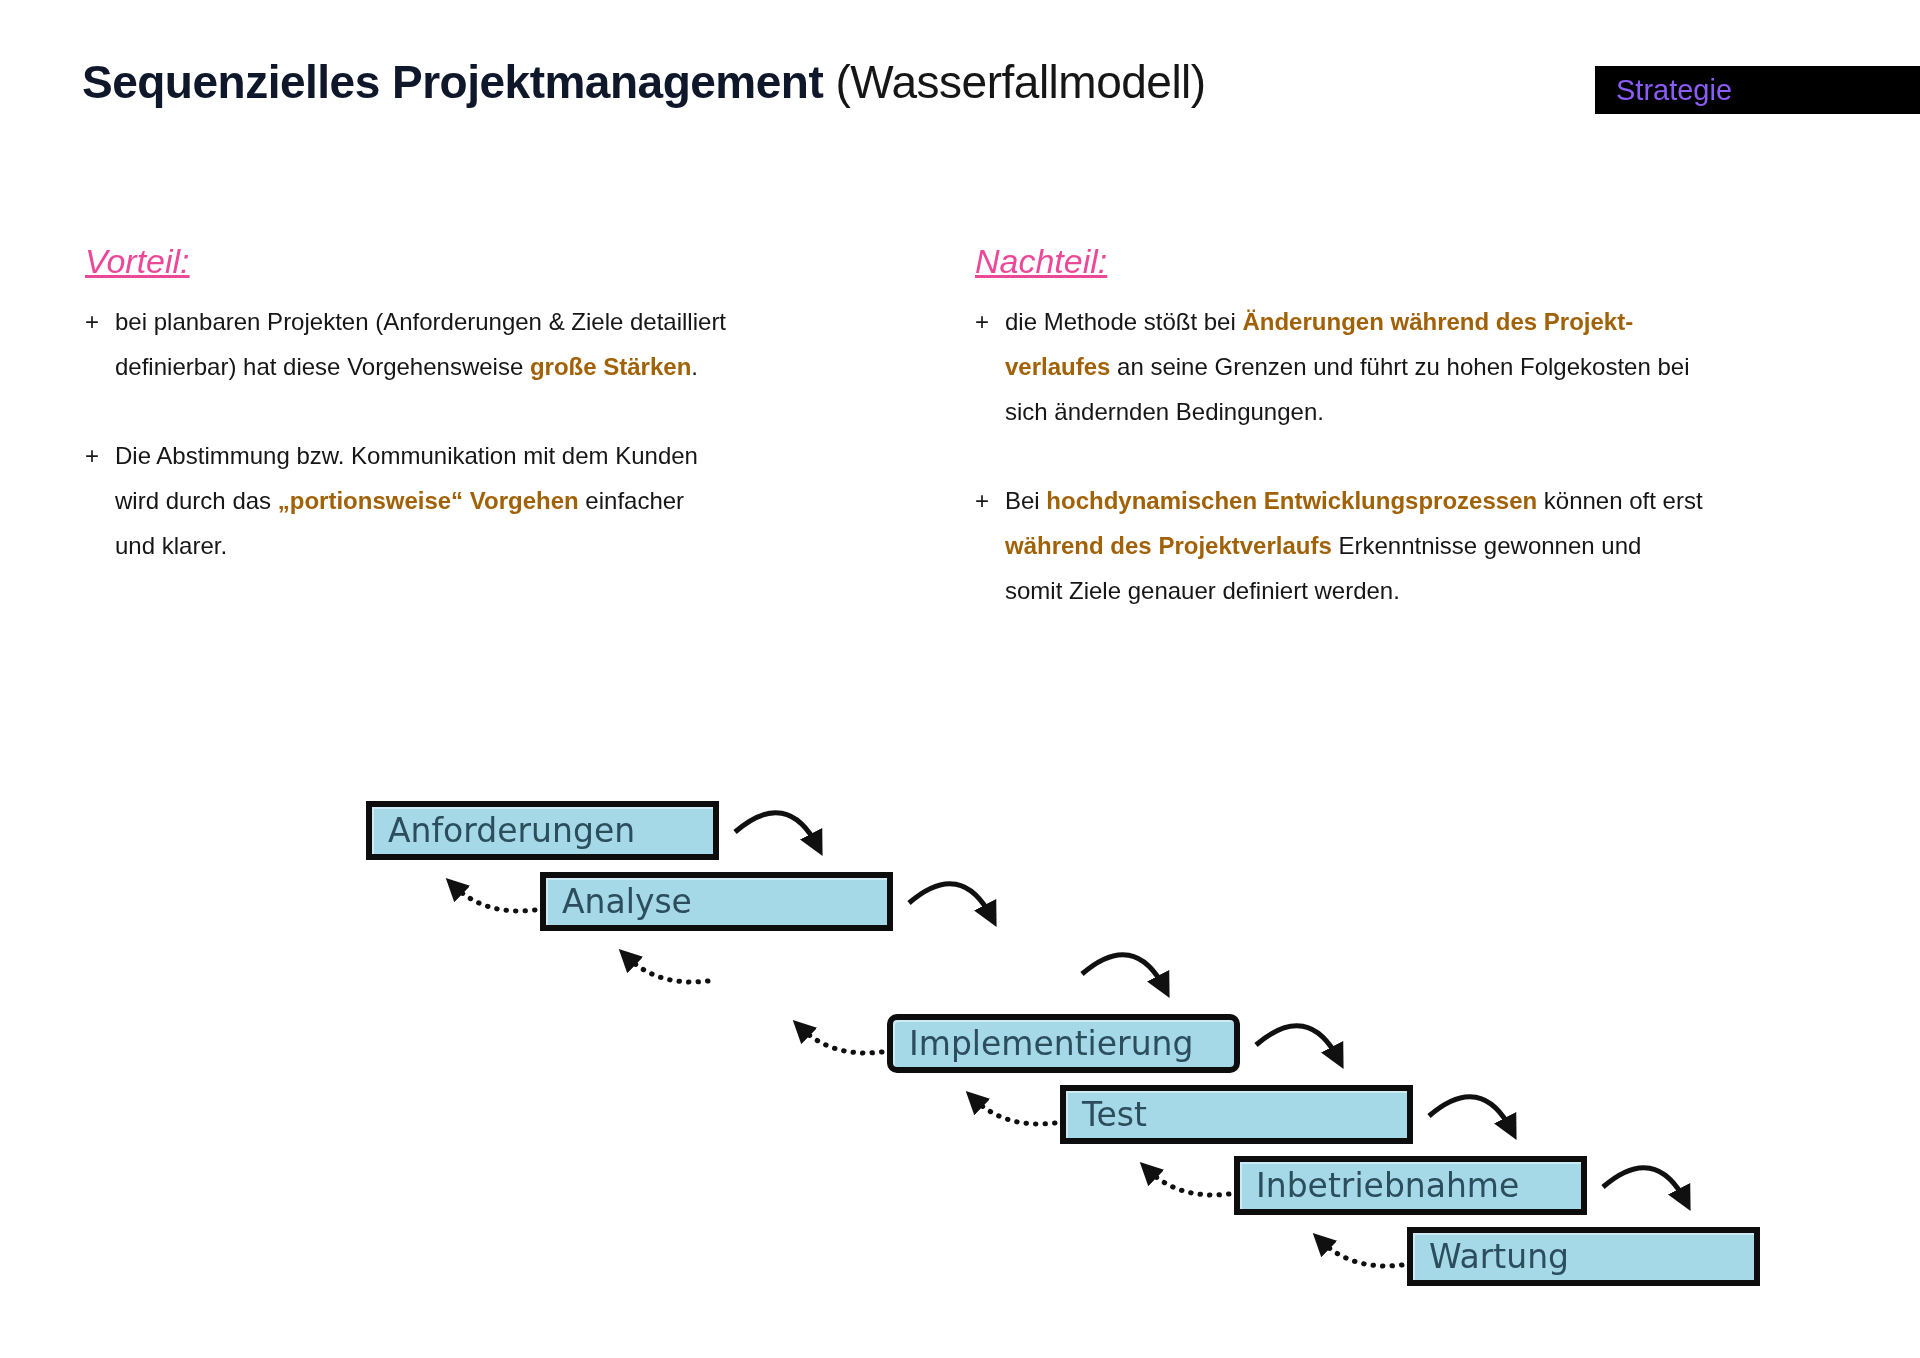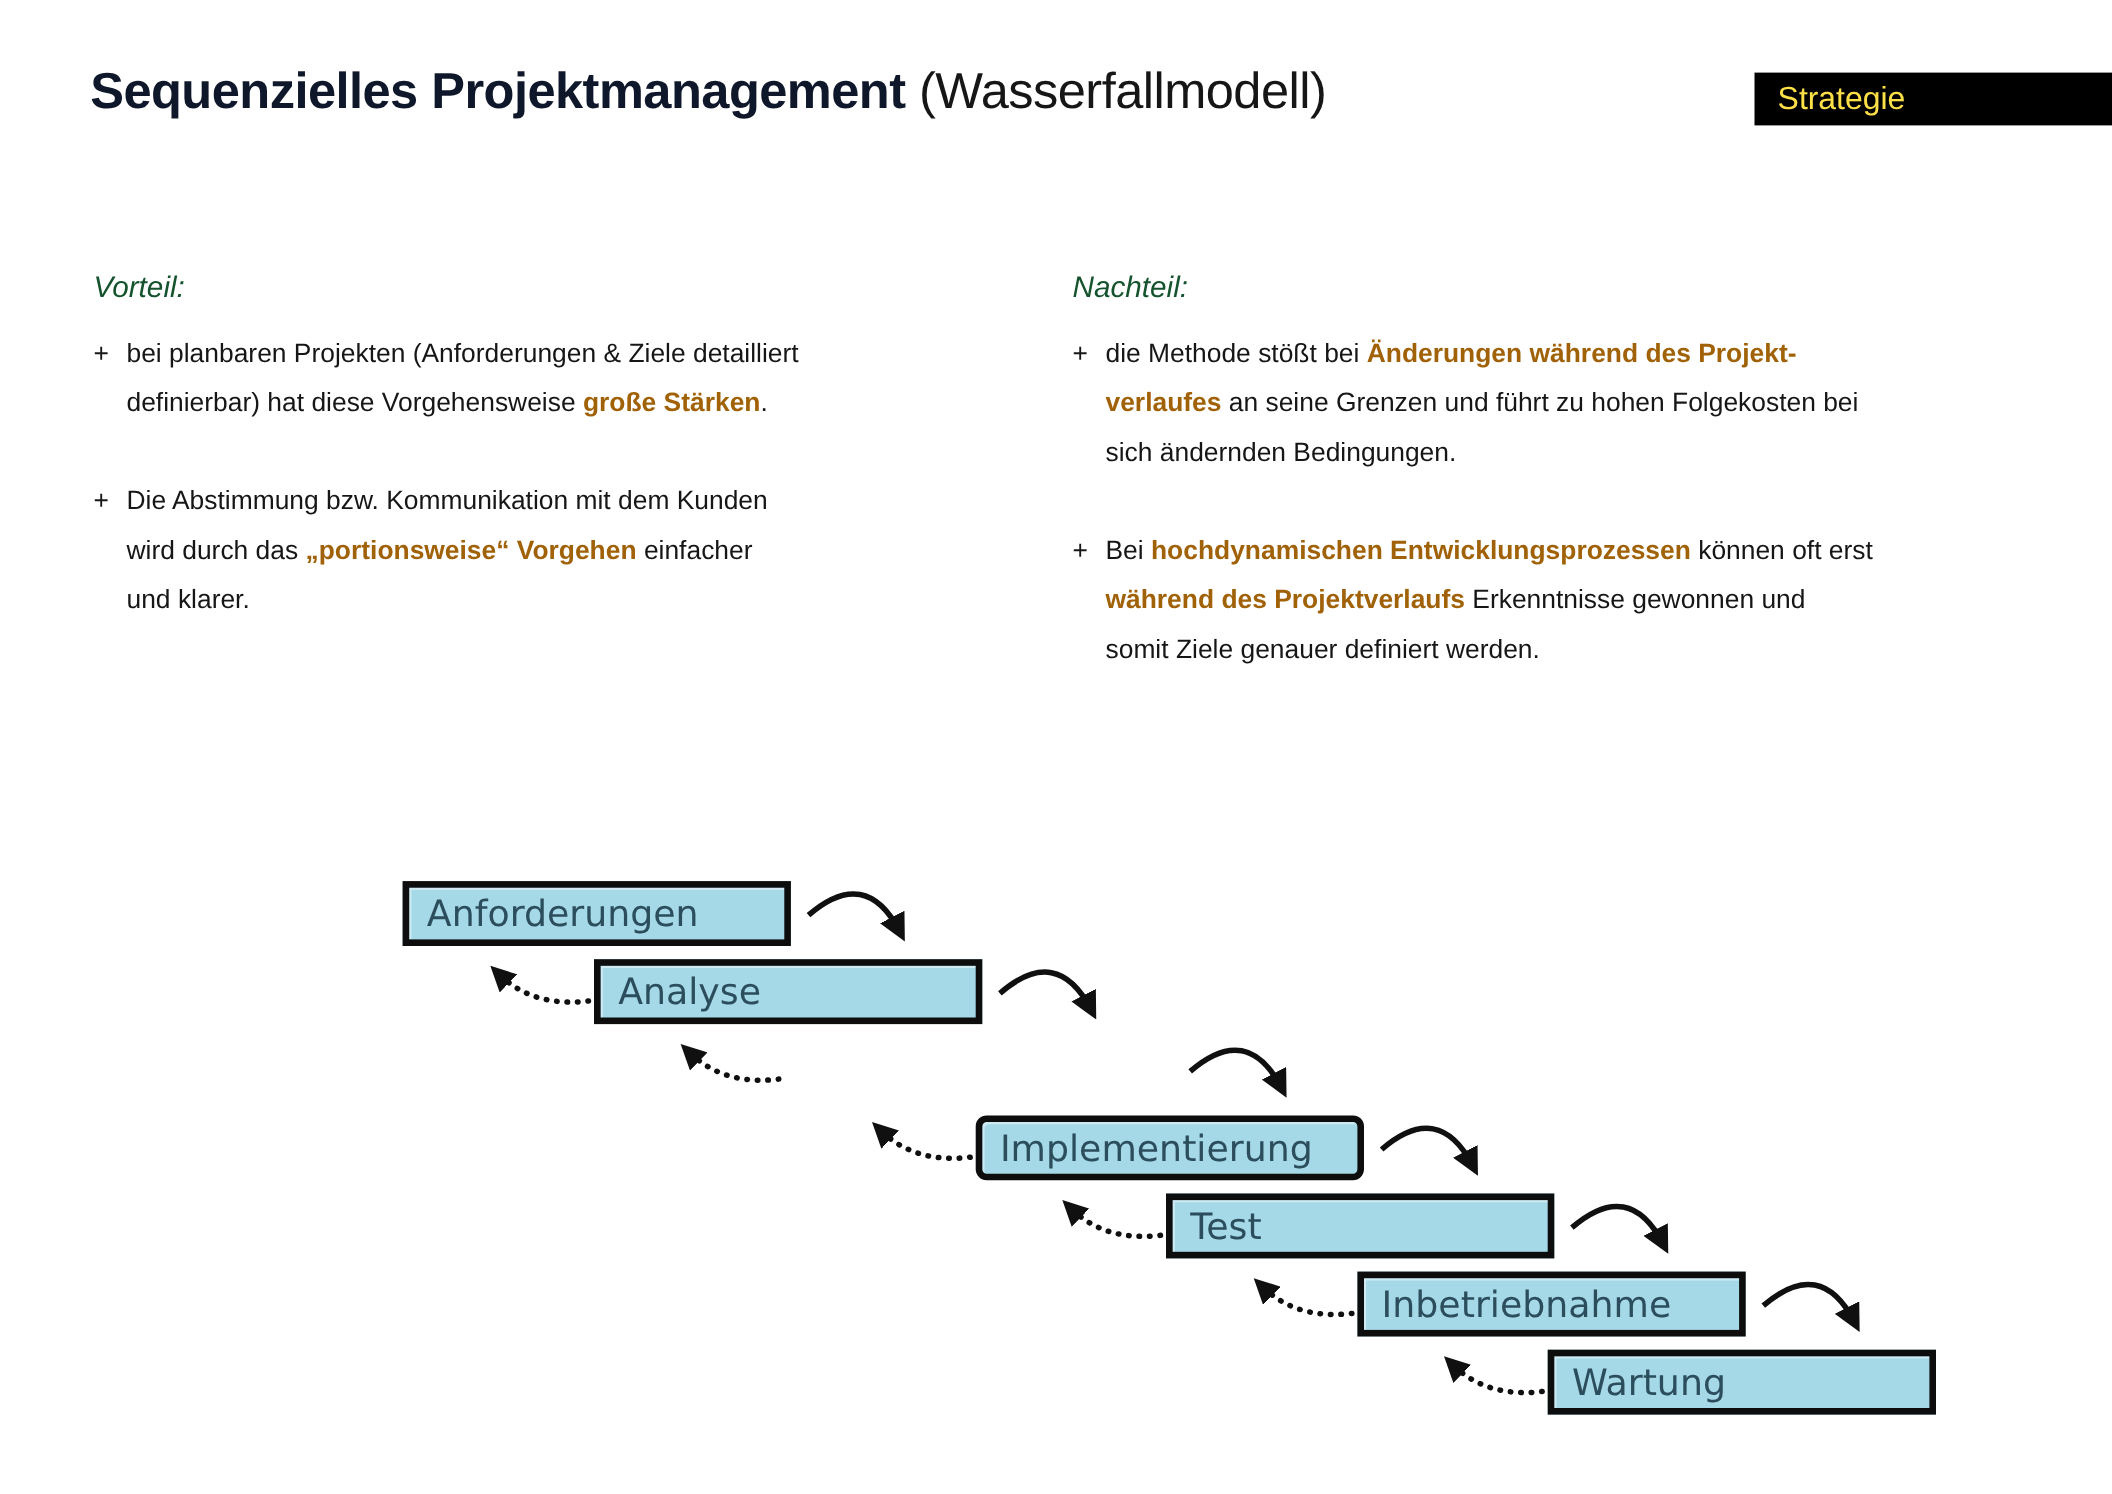--- a/index.html
+++ b/index.html
@@ -6,29 +6,29 @@
   html,body { width:1920px; height:1358px; background:#ffffff; overflow:hidden;
               font-family:"Liberation Sans", sans-serif; color:#161616; }
   .slide { position:relative; width:1920px; height:1358px; background:#ffffff; }
 
   
   .page-title { position:absolute; left:82px; top:52px; font-size:46px; line-height:60px;
                 letter-spacing:-0.5px; white-space:nowrap; }
   .title-main { font-weight:700; color:#0f172a;text-align:right; }
   .title-suffix { font-weight:400; color:#161616; }
   .category-tag { position:absolute; left:1595px; top:66px; width:325px; height:48px;
-                  background:#000000; color:#fde047; font-size:29px; line-height:48px;
+                  background:#000000; color:#8b5cf6; font-size:29px; line-height:48px;
                   padding-left:21px; }
 
   
   .col { position:absolute; top:238px; }
   .col-advantages { left:85px; width:830px; }
   .col-disadvantages { left:975px; width:860px; }
-  .col-heading { font-style:italic; font-size:27px; line-height:46px; color:#14532d;
-                 margin-bottom:15px; }
+  .col-heading { font-style:italic; font-size:34px; line-height:46px; color:#ec4899;
+                 margin-bottom:15px;text-decoration:underline; }
   .bullet { display:flex; margin-bottom:44px; }
   .bullet-marker { flex:0 0 30px; font-size:24px; line-height:45px; color:#161616; }
   .bullet-text { font-size:24px; line-height:45px; color:#161616; }
   .bullet-text b { font-weight:700; color:#a16207; }
 
   
   .diagram { position:absolute; left:0; top:0; width:1632px; height:1358px; }
   .arrow-layer { position:absolute; left:0; top:0; width:1920px; height:1358px;
                  pointer-events:none; }
   .step-box { position:absolute; width:353px; height:59px; background:#a6d9e8;

